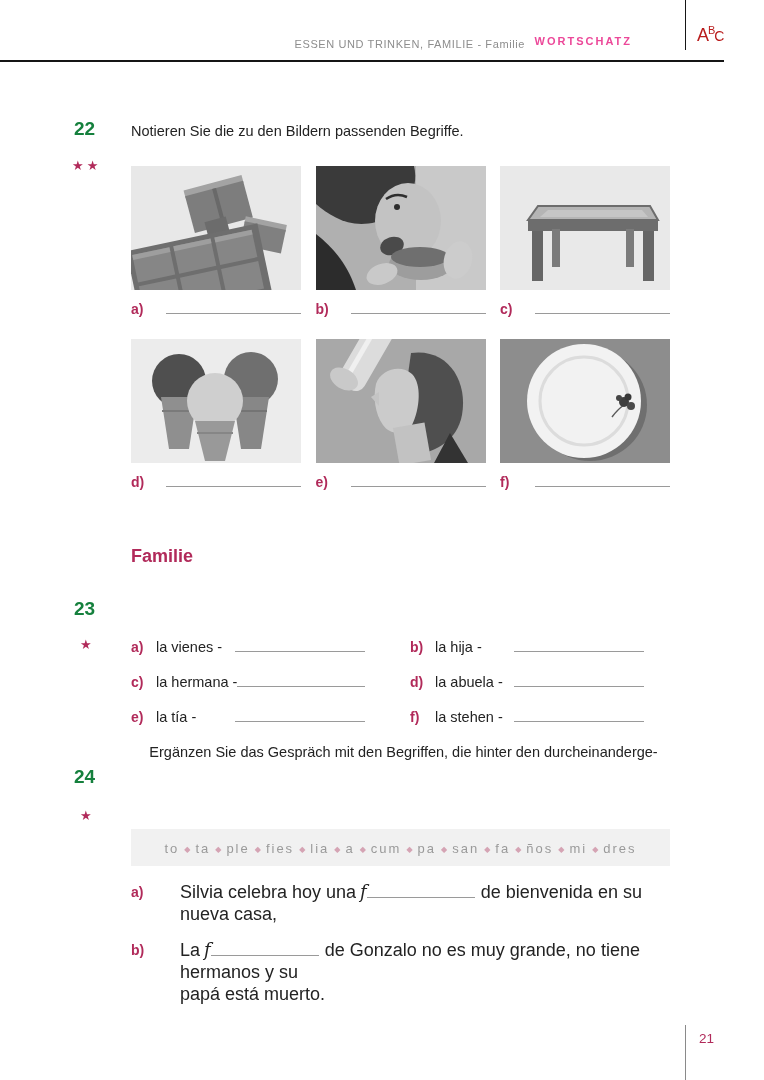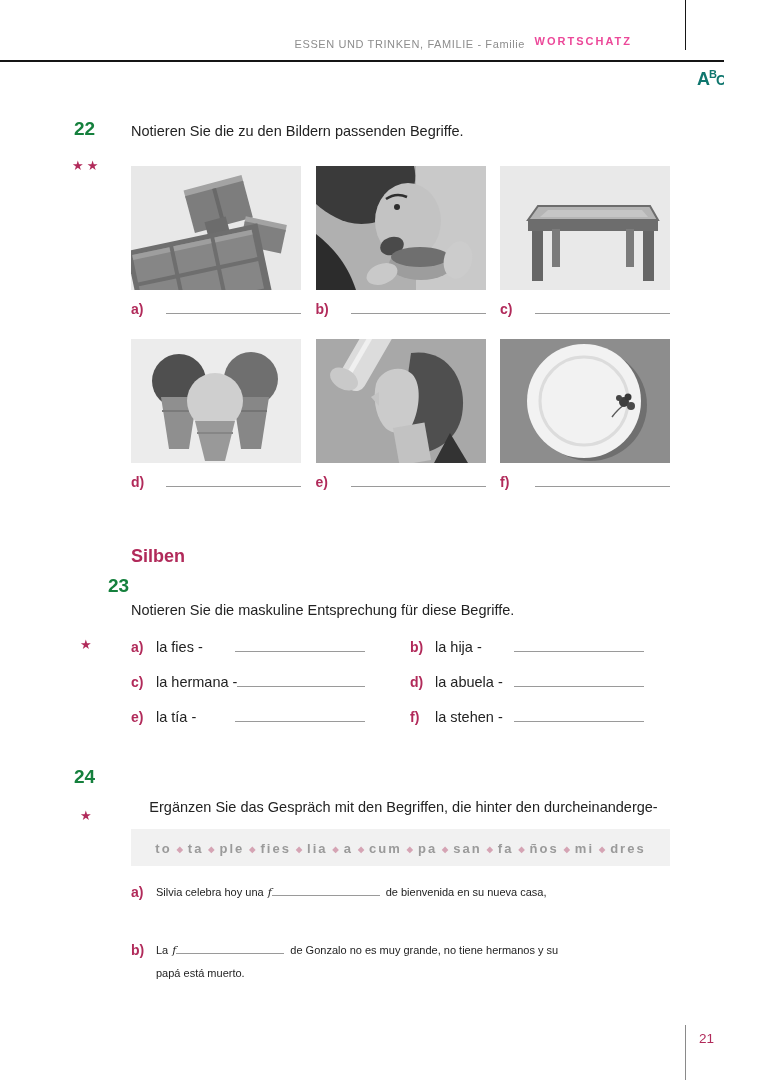--- a/index.html
+++ b/index.html
@@ -6,21 +6,21 @@
   .page{
     position:relative;width:724px;height:1080px;background:#ffffff;overflow:hidden;
     font-family:"Liberation Sans",sans-serif;color:#232323;
   }
   .abs{position:absolute;}
 
   
   .breadcrumb{top:38px;right:199px;font-size:11px;letter-spacing:.6px;color:#8d8d8d;font-weight:500;}
   .section-label{top:35px;right:92px;font-size:11px;font-weight:bold;letter-spacing:2px;color:#ec4899;}
   .header-divider{left:685px;top:0;width:1px;height:50px;background:#161616;}
-  .logo{left:697px;top:25px;font-weight:700;color:#0f766e;letter-spacing:-1px;margin-top:44px;}
+  .logo{left:697px;top:25px;font-weight:400;color:#b91c1c;letter-spacing:-1px;}
   .logo .logo-ch0{font-size:18px;}
   .logo .logo-ch1{font-size:11px;position:relative;top:-7px;}
   .logo .logo-ch2{font-size:14px;}
   .header-rule{left:0;top:60px;width:764px;height:2px;background:#151515;}
 
   
   .ex-number{font-size:19px;font-weight:bold;color:#15803d;}
   .ex-instruction{font-size:14.5px;color:#232323;line-height:21px;text-align:center;}
   .stars{color:#b12a5a;font-size:13px;letter-spacing:3px;}
   .item-letter{font-weight:bold;color:#b12a5a;font-size:14px;flex:0 0 25px;}
@@ -38,26 +38,26 @@
 
   
   .ex23-items{left:131px;top:637px;width:513px;display:grid;
     grid-template-columns:234px 234px;column-gap:45px;row-gap:17px;}
   .ex23-item{display:flex;align-items:flex-end;height:18px;}
   .ex23-term{flex:0 0 auto;min-width:79px;font-size:14.5px;}
   .blank{flex:1;border-bottom:1px solid #9a9a9a;margin-bottom:3px;}
 
   
   .syllable-box{left:131px;top:829px;width:539px;height:37px;background:#f1f1f1;
-    display:flex;align-items:center;justify-content:center;white-space:nowrap;font-weight:bold;}
+    display:flex;align-items:center;justify-content:center;white-space:nowrap;}
   .syl{font-size:13px;letter-spacing:2px;color:#9a9a9a;}
   .syl-sep{font-size:8px;color:#d5a4b4;margin:0 5px;position:relative;top:-1px;}
   .ex24-item{left:131px;width:539px;display:flex;align-items:flex-start;}
   .ex24-item .item-letter{line-height:22px;}
-  .ex24-para{flex:1;font-size:11px;line-height:22px;}
+  .ex24-para{flex:1;font-size:18px;line-height:22px;margin-left:24px;}
   .f-prefix{font-style:italic;font-family:"DejaVu Serif",serif;margin-left:4px;}
   .blank-inline{display:inline-block;width:108px;border-bottom:1px solid #9a9a9a;height:13px;}
   .after-text{margin-left:6px;}
 
   
   .footer-line{left:685px;top:1025px;width:1px;height:55px;background:#8a8a8a;}
   .page-number{left:699px;top:1031px;font-size:13.5px;color:#b12a5a;}
 </style>
 </head>
 <body>
@@ -209,30 +209,29 @@
           <circle cx="119" cy="59" r="3" fill="#454545"></circle>
         </svg>
       </div>
       <div class="photo-label-row">
         <span class="item-letter">f)</span>
         <span class="lbl-line"></span>
       </div>
     </div>
   </div>
 
-  <span class="abs section-heading">Silben</span>
-
-  <span class="abs ex-number" style="left:74px;top:575px;margin-left:34px;">23</span>
-  <span class="abs ex-instruction" style="left:131px;top:600px;">Notieren Sie die maskuline Entsprechung für diese Begriffe.</span>
+  <span class="abs section-heading">Familie</span>
+
+  <span class="abs ex-number" style="left:74px;top:598px;">23</span>
   <span class="abs stars" style="left:80px;top:637px;">★</span>
 
   <div class="abs ex23-items">
     <div class="ex23-item">
       <span class="item-letter">a)</span>
-      <span class="ex23-term">la fies -</span>
+      <span class="ex23-term">la vienes -</span>
       <span class="blank"></span>
     </div>
     <div class="ex23-item">
       <span class="item-letter">b)</span>
       <span class="ex23-term">la hija -</span>
       <span class="blank"></span>
     </div>
     <div class="ex23-item">
       <span class="item-letter">c)</span>
       <span class="ex23-term">la hermana -</span>
@@ -249,21 +248,21 @@
       <span class="blank"></span>
     </div>
     <div class="ex23-item">
       <span class="item-letter">f)</span>
       <span class="ex23-term">la stehen -</span>
       <span class="blank"></span>
     </div>
   </div>
 
   <span class="abs ex-number" style="left:74px;top:766px;">24</span>
-  <div class="abs" style="left:131px;top:797px;width:545px;">
+  <div class="abs" style="left:131px;top:742px;width:545px;">
     <div class="ex-instruction">Ergänzen Sie das Gespräch mit den Begriffen, die hinter den durcheinanderge-</div>
   </div>
   <span class="abs stars" style="left:80px;top:808px;">★</span>
 
   <div class="abs syllable-box">
     <span><span class="syl">to</span><span class="syl-sep">◆</span><span class="syl">ta</span><span class="syl-sep">◆</span><span class="syl">ple</span><span class="syl-sep">◆</span><span class="syl">fies</span><span class="syl-sep">◆</span><span class="syl">lia</span><span class="syl-sep">◆</span><span class="syl">a</span><span class="syl-sep">◆</span><span class="syl">cum</span><span class="syl-sep">◆</span><span class="syl">pa</span><span class="syl-sep">◆</span><span class="syl">san</span><span class="syl-sep">◆</span><span class="syl">fa</span><span class="syl-sep">◆</span><span class="syl">ños</span><span class="syl-sep">◆</span><span class="syl">mi</span><span class="syl-sep">◆</span><span class="syl">dres</span></span>
   </div>
 
   <div class="abs ex24-item" style="top:881px;">
     <span class="item-letter">a)</span>

